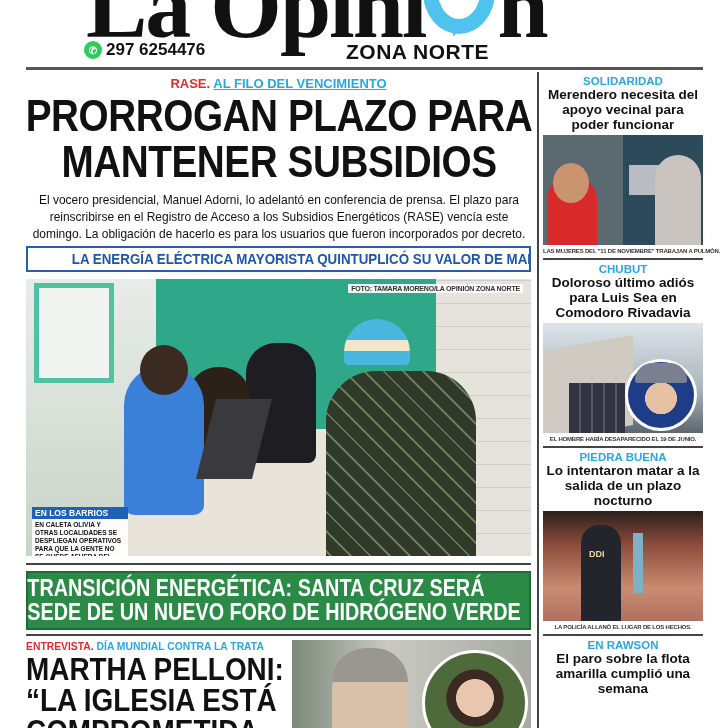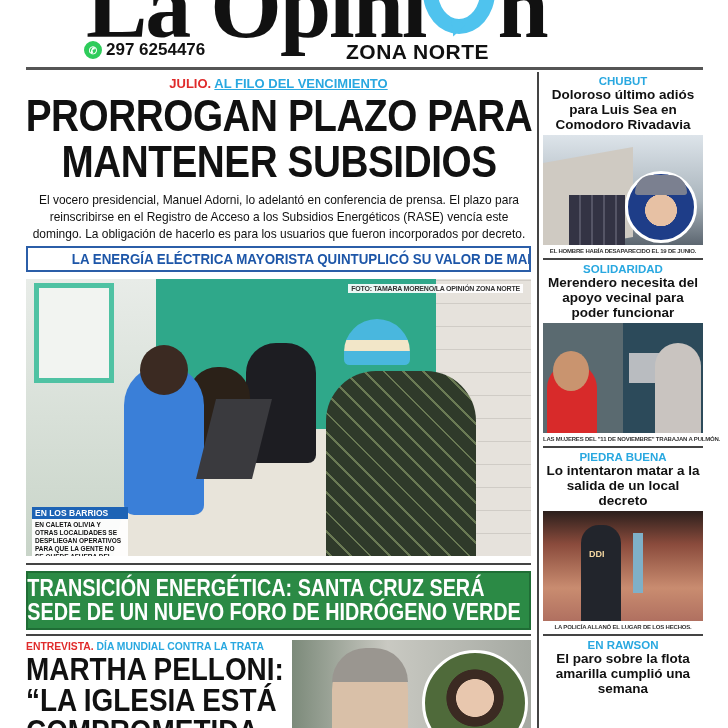--- a/index.html
+++ b/index.html
@@ -95,21 +95,21 @@
   <div class="phone">
     <span class="wa-icon">✆</span>
     <span>297 6254476</span>
   </div>
   <div class="zona">ZONA NORTE</div>
   <div class="mast-rule"></div>
 </div>
 
 <div class="main">
   <div class="kicker">
-    <span class="red">JULIO.</span>
+    <span class="red">RASE.</span>
     <span class="blue">AL FILO DEL VENCIMIENTO</span>
   </div>
   <div class="headline">
     <div>PRORROGAN PLAZO PARA</div>
     <div>MANTENER SUBSIDIOS</div>
   </div>
   <div class="lede">El vocero presidencial, Manuel Adorni, lo adelantó en conferencia de prensa. El plazo para reinscribirse en el Registro de Acceso a los Subsidios Energéticos (RASE) vencía este domingo. La obligación de hacerlo es para los usuarios que fueron incorporados por decreto.</div>
   <div class="boxline">
     <span>LA ENERGÍA ELÉCTRICA MAYORISTA QUINTUPLICÓ SU VALOR DE MARZO A JULIO</span>
   </div>
@@ -159,48 +159,48 @@
       <div class="nun-hair"></div>
       <div class="girl"></div>
     </div>
   </div>
 </div>
 
 <div class="vrule"></div>
 <div class="side">
 
   <div class="side-item">
+    <div class="side-kicker">SOLIDARIDAD</div>
+    <div class="side-head">Merendero necesita del apoyo vecinal para poder funcionar</div>
+    <div class="side-photo sp1">
+      <div class="pot"></div>
+      <div class="w1"></div>
+      <div class="w1h"></div>
+      <div class="w2"></div>
+    </div>
+    <div class="side-cap">LAS MUJERES DEL "11 DE NOVIEMBRE" TRABAJAN A PULMÓN.</div>
+    <div class="side-rule"></div>
+  </div>
+
+  <div class="side-item">
     <div class="side-kicker">CHUBUT</div>
     <div class="side-head">Doloroso último adiós para Luis Sea en Comodoro Rivadavia</div>
     <div class="side-photo sp2">
       <div class="bldg"></div>
       <div class="glass"></div>
       <div class="face"></div>
       <div class="cap"></div>
     </div>
     <div class="side-cap">EL HOMBRE HABÍA DESAPARECIDO EL 19 DE JUNIO.</div>
     <div class="side-rule"></div>
   </div>
 
   <div class="side-item">
-    <div class="side-kicker">SOLIDARIDAD</div>
-    <div class="side-head">Merendero necesita del apoyo vecinal para poder funcionar</div>
-    <div class="side-photo sp1">
-      <div class="pot"></div>
-      <div class="w1"></div>
-      <div class="w1h"></div>
-      <div class="w2"></div>
-    </div>
-    <div class="side-cap">LAS MUJERES DEL "11 DE NOVIEMBRE" TRABAJAN A PULMÓN.</div>
-    <div class="side-rule"></div>
-  </div>
-
-  <div class="side-item">
     <div class="side-kicker">PIEDRA BUENA</div>
-    <div class="side-head">Lo intentaron matar a la salida de un local decreto</div>
+    <div class="side-head">Lo intentaron matar a la salida de un plazo nocturno</div>
     <div class="side-photo sp3">
       <div class="officer"></div>
       <div class="ddi">DDI</div>
       <div class="door"></div>
     </div>
     <div class="side-cap">LA POLICÍA ALLANÓ EL LUGAR DE LOS HECHOS.</div>
     <div class="side-rule"></div>
   </div>
 
   <div class="side-item">

